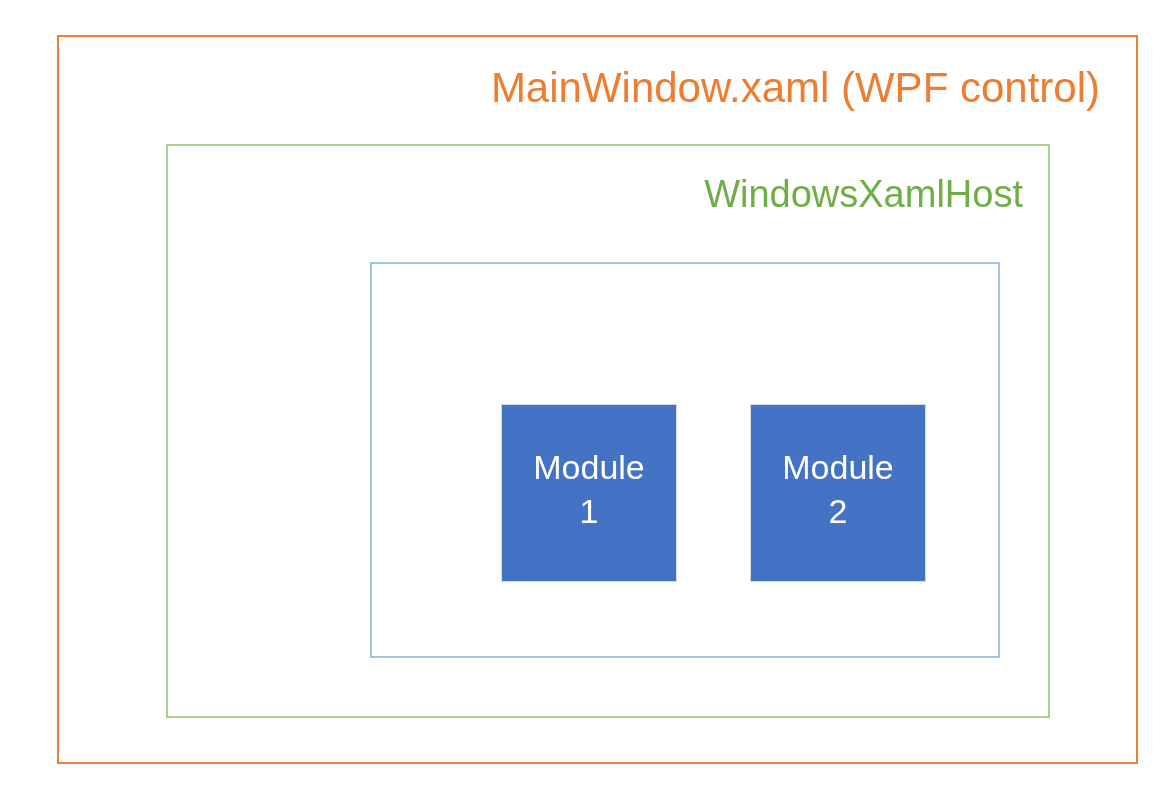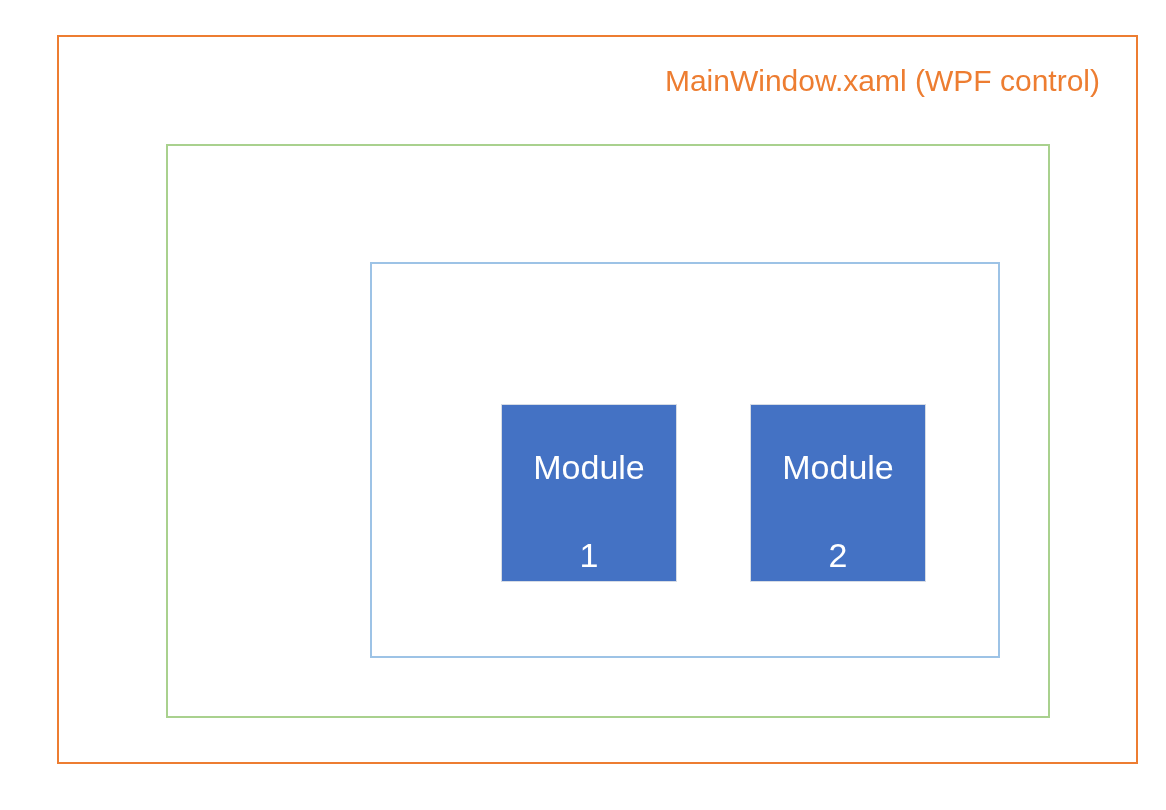--- a/index.html
+++ b/index.html
@@ -66,21 +66,21 @@
     text-align: right;
     white-space: nowrap;
     line-height: 1.15;
     font-weight: 400;
   }
 
   .label-outer {
     left: 77px;
     top: 64px;
     width: 1023px;
-    font-size: 30px;
+    font-size: 42px;
     color: #ED7D31;
   }
 
   .label-host {
     left: 186px;
     top: 173px;
     width: 837px;
     font-size: 38px;
     color: #70AD47;
   }
@@ -118,32 +118,32 @@
 
   .module-2 {
     left: 750px;
     top: 404px;
     width: 176px;
     height: 178px;
   }
 
   .module-text {
     display: block;
-    margin-top: 44px;
   }
 </style>
 </head>
 <body>
 
 <div class="canvas">
 
   <div class="box-outer"></div>
   <div class="label label-outer">MainWindow.xaml (WPF control)</div>
 
   <div class="box-host"></div>
+  <div class="label label-host">WindowsXamlHost</div>
 
   <div class="box-inner"></div>
 
   <div class="module module-1">
     <div>
       <span class="module-text">Module</span>
       <span class="module-text">1</span>
     </div>
   </div>
 

